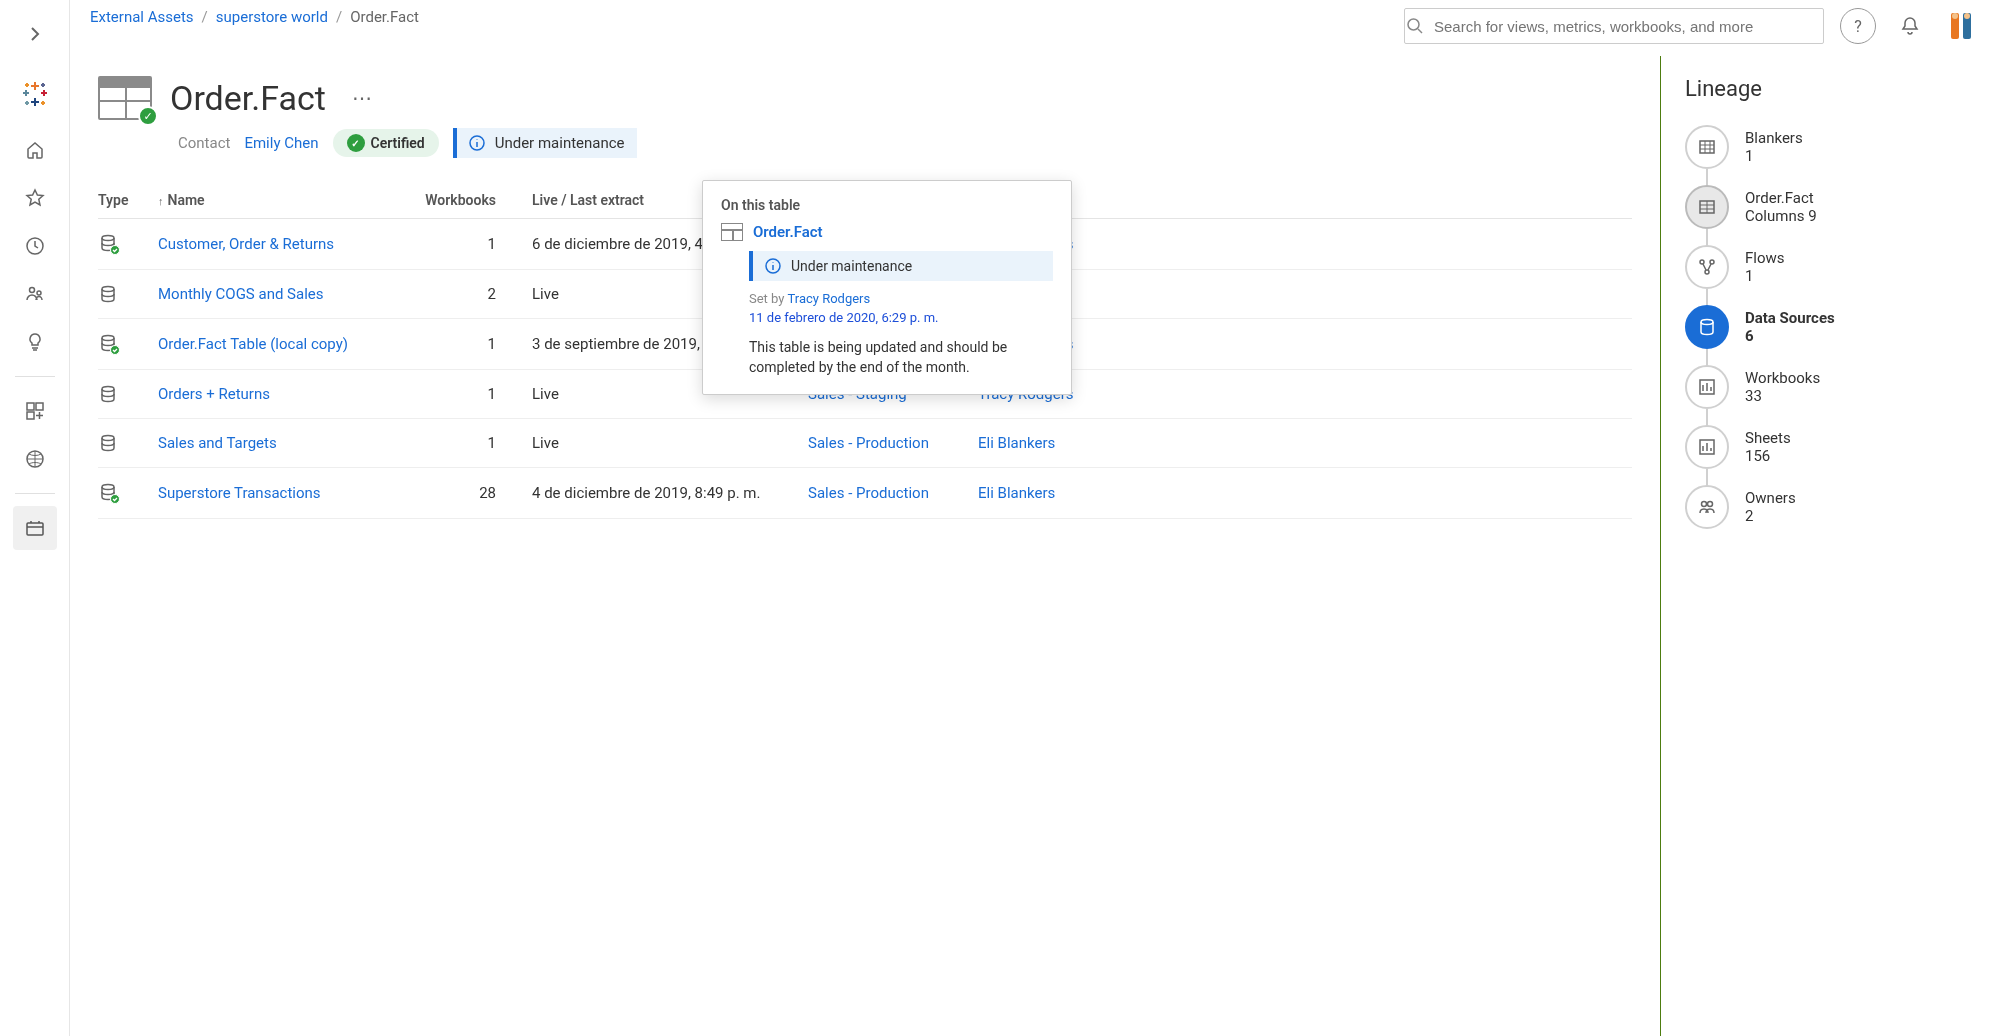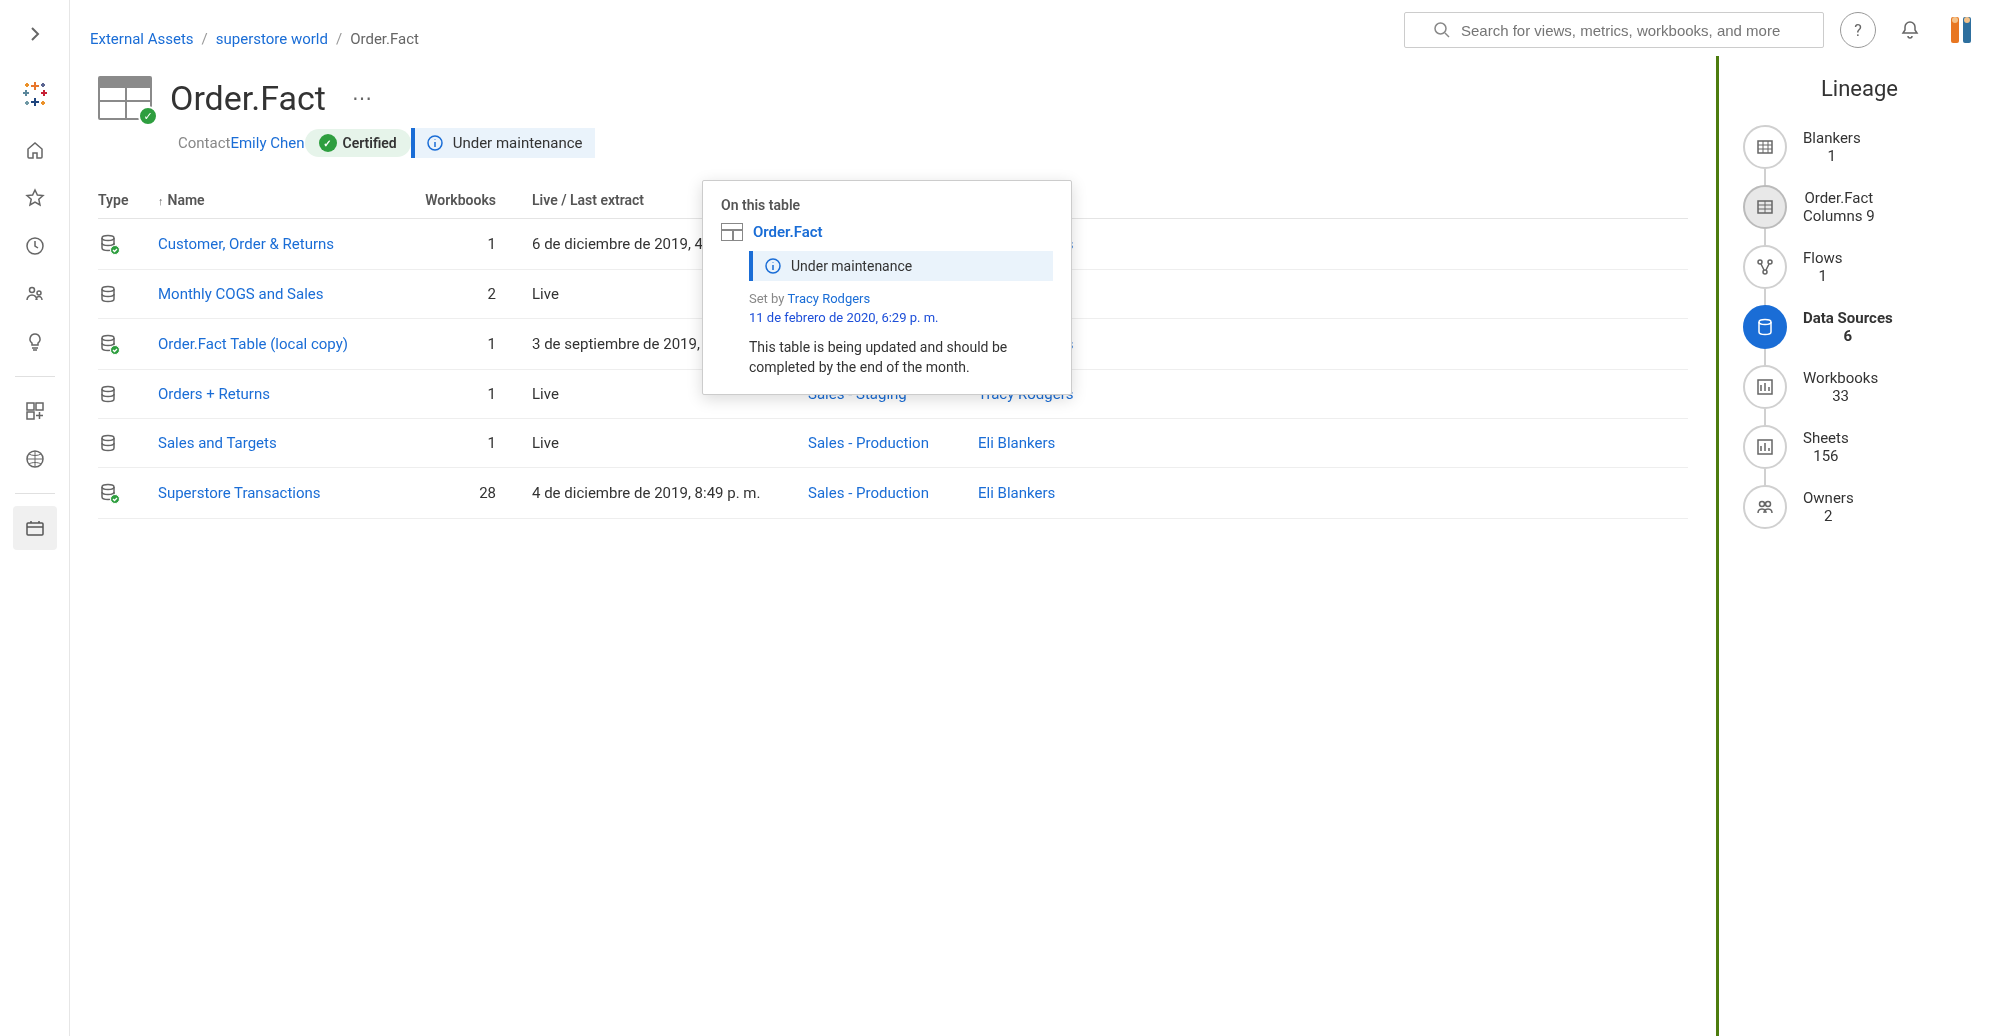--- a/index.html
+++ b/index.html
@@ -4,57 +4,57 @@
 <style>
 * { box-sizing: border-box; margin: 0; padding: 0; }
 body { font-family: -apple-system, BlinkMacSystemFont, "Segoe UI", Roboto, Helvetica, Arial, sans-serif; font-size: 14px; color: #333; background: #fff; }
 .app { display: flex; height: 100vh; }
 .left-rail { width: 70px; border-right: 1px solid #e6e6e6; display: flex; flex-direction: column; align-items: center; padding-top: 12px; gap: 4px; }
 .rail-item { width: 44px; height: 44px; display: flex; align-items: center; justify-content: center; border-radius: 4px; cursor: pointer; color: #666; }
 .rail-item.active { background: #f0f0f0; }
 .rail-sep { width: 40px; height: 1px; background: #e0e0e0; margin: 8px 0; }
 .rail-logo { width: 44px; height: 44px; display: flex; align-items: center; justify-content: center; margin: 12px 0 8px; }
 .main { flex: 1; display: flex; flex-direction: column; overflow: hidden; }
-.topbar { display: flex; align-items: flex-end; padding: 8px 20px; gap: 16px; height: 56px; }
+.topbar { display: flex; align-items: flex-start; padding: 8px 20px; gap: 16px; height: 56px; }
 .breadcrumb { display: flex; align-items: center; gap: 8px; font-size: 15px; }
 .breadcrumb a { color: #1a6dd6; text-decoration: none; cursor: pointer; }
 .breadcrumb .sep { color: #999; }
 .breadcrumb .cur { color: #666; }
 .top-spacer { flex: 1; }
-.search-box { display: flex; align-items: center; width: 420px; height: 36px; border: 1px solid #ccc; border-radius: 2px; padding: 0 28px; gap: 10px; color: #888; }
+.search-box { display: flex; align-items: center; width: 420px; height: 36px; border: 1px solid #ccc; border-radius: 2px; padding: 0 1px; gap: 10px; color: #888; }
 .search-box input { border: none; outline: none; flex: 1; font-size: 15px; color: #333; background: transparent; }
 .top-icon { width: 36px; height: 36px; display: flex; align-items: center; justify-content: center; color: #666; cursor: pointer; border-radius: 50%; }
 .top-icon.circle { border: 1.5px solid #999; }
 .avatar { width: 36px; height: 36px; display: flex; align-items: center; justify-content: center; }
 .content-row { flex: 1; display: flex; overflow: hidden; }
 .content { flex: 1; padding: 10px 28px 20px; overflow: auto; position: relative; }
 .page-header { display: flex; align-items: center; gap: 18px; margin-bottom: 8px; margin-top: 10px; }
 .table-ic { width: 54px; height: 44px; border: 2px solid #8a8a8a; border-radius: 2px; position: relative; background: linear-gradient(to bottom,#8a8a8a 0, #8a8a8a 10px, transparent 10px); display: flex; }
 .table-ic::before { content: ""; position: absolute; left: 0; right: 0; top: 22px; height: 2px; background: #8a8a8a; }
 .table-ic::after { content: ""; position: absolute; top: 10px; bottom: 0; left: 50%; width: 2px; background: #8a8a8a; }
 .table-ic .tick { position: absolute; right: -8px; bottom: -8px; width: 20px; height: 20px; background: #2e9e3f; border: 2px solid #fff; border-radius: 50%; display: flex; align-items: center; justify-content: center; color: #fff; font-size: 11px; }
 .page-title { font-size: 34px; font-weight: 400; color: #333; }
 .more-btn { font-size: 20px; color: #666; cursor: pointer; padding: 4px 8px; }
-.meta-row { display: flex; align-items: center; margin-bottom: 24px; padding-left: 80px; }
+.meta-row { display: flex; align-items: center; gap: 14px; margin-bottom: 24px; padding-left: 80px; }
 .meta-row .lbl { color: #888; font-size: 15px; }
 .meta-row a { color: #1a6dd6; text-decoration: none; font-size: 15px; }
 .badge-cert { display: inline-flex; align-items: center; gap: 6px; background: #e6f4ea; color: #333; padding: 5px 14px; border-radius: 16px; font-size: 14px; font-weight: 600; }
 .badge-cert .mark { width: 18px; height: 18px; background: #2e9e3f; border-radius: 50%; display: inline-flex; align-items: center; justify-content: center; color: #fff; font-size: 10px; }
 .banner { display: inline-flex; align-items: center; gap: 10px; background: #eaf3fb; border-left: 4px solid #1a6dd6; padding: 6px 12px; font-size: 15px; color: #333; }
 .banner .info-ic { color: #1a6dd6; }
 .section-title { font-size: 22px; font-weight: 400; color: #333; margin: 16px 0 10px; }
 table.grid { width: 100%; border-collapse: collapse; }
 table.grid th { text-align: left; font-weight: 600; color: #555; font-size: 14px; padding: 10px 12px 10px 0; border-bottom: 1px solid #e4e4e4; }
 table.grid th.rt { text-align: right; }
 table.grid td { padding: 14px 12px 14px 0; border-bottom: 1px solid #eee; font-size: 15px; vertical-align: middle; }
 table.grid td.rt { text-align: right; }
 table.grid a { color: #1a6dd6; text-decoration: none; }
 .type-ic { color: #666; }
 .sort-ind { font-size: 11px; color: #666; margin-right: 4px; }
-.lineage { width: 284px; border-left: 3px solid #4d7c0f; padding: 20px 24px; overflow: auto; text-align: center; }
+.lineage { width: 340px; border-left: 1px solid #4d7c0f; padding: 20px 24px; overflow: auto; }
 .lineage h3 { font-size: 22px; font-weight: 400; margin-bottom: 18px; }
 .lin-row { display: flex; align-items: center; gap: 16px; margin-bottom: 4px; position: relative; min-height: 56px; }
 .lin-row .connect { position: absolute; left: 21px; top: -10px; width: 2px; height: 18px; background: #d0d0d0; }
 .lin-row:first-of-type .connect { display: none; }
 .lin-ic { width: 44px; height: 44px; border-radius: 50%; border: 2px solid #d0d0d0; background: #fff; display: flex; align-items: center; justify-content: center; color: #666; flex-shrink: 0; z-index: 1; }
 .lin-ic.sel { background: #e8e8e8; border-color: #bbb; }
 .lin-ic.act { background: #1a6dd6; border-color: #1a6dd6; color: #fff; }
 .lin-txt .lbl { font-size: 15px; color: #333; }
 .lin-txt .cnt { font-size: 15px; color: #333; }
 .lin-row.act .lbl, .lin-row.act .cnt { font-weight: 700; }

